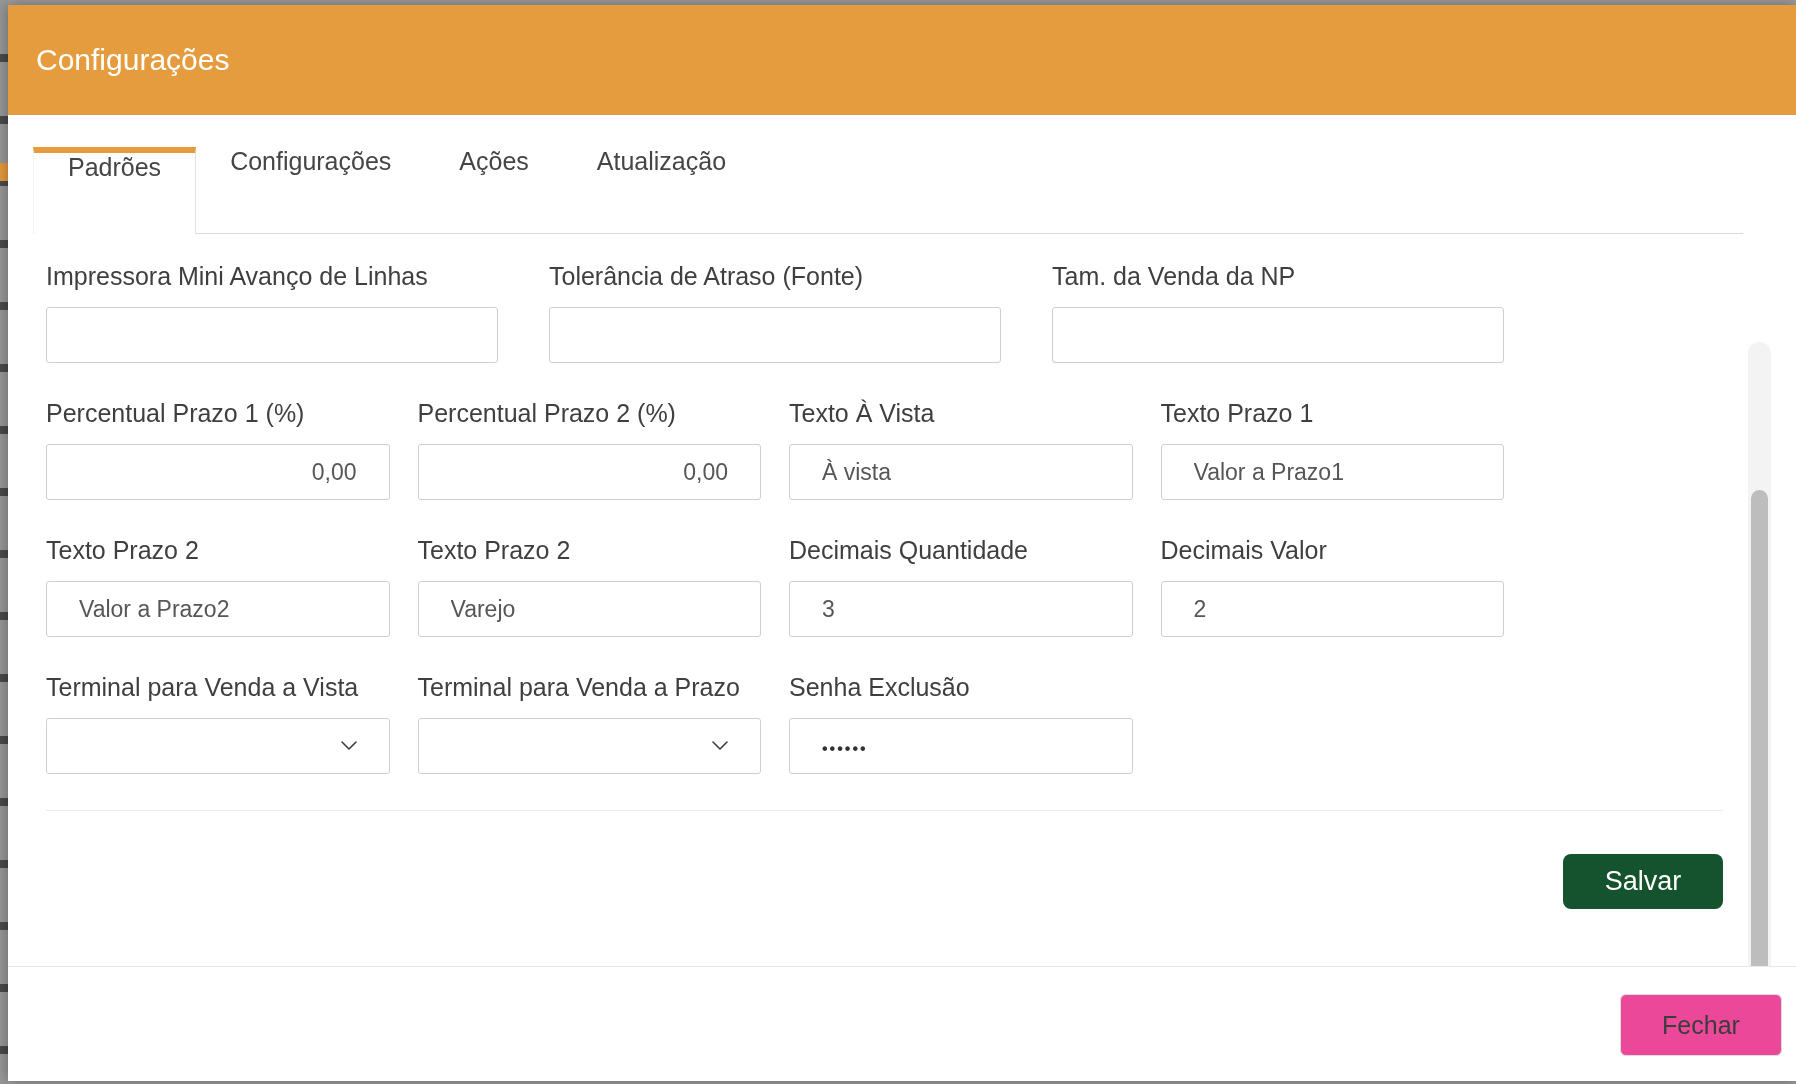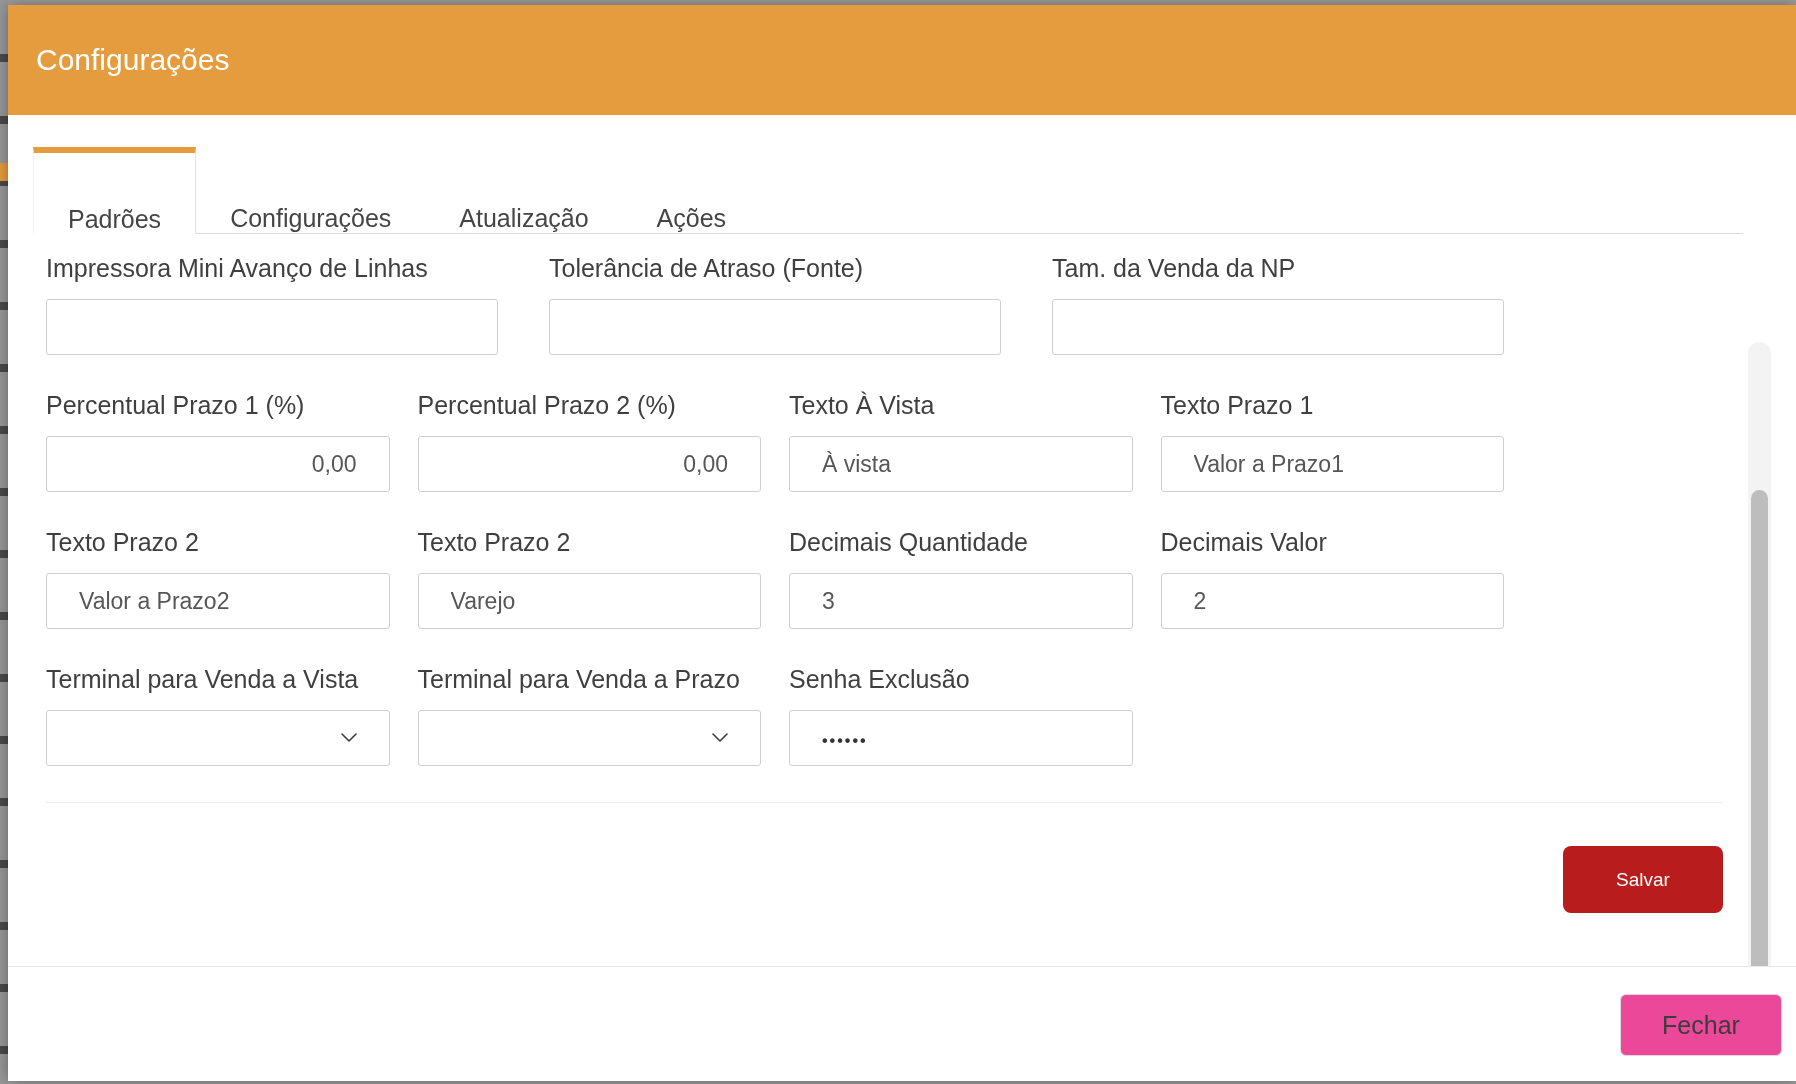--- a/index.html
+++ b/index.html
@@ -21,47 +21,47 @@
     box-shadow:0 0 14px rgba(0,0,0,.35);
   }
   .modal-header {
     height:110px; flex:0 0 110px; background:#e59c3e; color:#fff;
     display:flex; align-items:center; padding-left:28px; font-size:30px;
   }
   .modal-body { flex:1 1 auto; position:relative; background:#fff; overflow:hidden; }
 
   .tabs { display:flex; align-items:stretch; height:86px; margin:32px 53px 0 25px; border-bottom:1px solid #dadada; }
   .tab {
-    padding:0 34px; display:flex; align-items:flex-end;
+    padding:0 34px; display:flex; align-items:flex-start;
     font-size:25px; color:#454545; cursor:pointer; white-space:nowrap;
   }
   .tab.active {
     border-top:6px solid #e59c3e; border-right:1px solid #e2e2e2; border-left:1px solid #f3f3f3;
     background:#fff; margin-bottom:-1px;
   }
 
   .tab-content { padding-left:38px; }
   .form-row { width:1458px; display:grid; }
-  .cols-3 { grid-template-columns:repeat(3,1fr); column-gap:51px; margin-top:20px; }
+  .cols-3 { grid-template-columns:repeat(3,1fr); column-gap:51px; margin-top:28px; }
   .cols-4 { grid-template-columns:repeat(4,1fr); column-gap:28px; margin-top:36px; }
   .field label { display:block; font-size:25px; color:#3f3f3f; margin-bottom:16px; }
   .field input, .field .select {
     width:100%; height:56px; box-sizing:border-box;
     border:1px solid #cfcfcf; border-radius:3px; background:#fff;
     font-family:inherit; font-size:23px; color:#565656; padding:0 32px; outline:none;
   }
   input.right { text-align:right; }
   input.password { font-size:16px; letter-spacing:2px; font-weight:bold; color:#333; padding-top:6px; }
   .field .select { display:flex; align-items:center; justify-content:flex-end; cursor:pointer; }
   .chev { width:16px; height:10px; display:block; }
 
   .divider { width:1677px; border-top:1px solid #ececec; margin-top:36px; }
   .save-row { width:1677px; margin-top:43px; display:flex; justify-content:flex-end; }
   .btn-save {
-    width:160px; height:67px; background:#b91c1c; color:#fff; font-size:19px;
+    width:160px; height:55px; background:#14532d; color:#fff; font-size:27px;
     border:none; border-radius:8px; cursor:pointer; font-family:inherit;
   }
 
   
   .scroll-track {
     position:absolute; top:227px; right:25px; width:23px; height:701px;
     background:#f3f3f3; border-radius:12px;
   }
   .scroll-thumb {
     position:absolute; top:375px; right:28px; width:17px; height:552px;
@@ -94,24 +94,24 @@
   <div class="modal-body">
 
     <div class="tabs">
       <div class="tab active">
         <span>Padrões</span>
       </div>
       <div class="tab">
         <span>Configurações</span>
       </div>
       <div class="tab">
+        <span>Ações</span>
+      </div>
+      <div class="tab">
         <span>Atualização</span>
-      </div>
-      <div class="tab">
-        <span>Ações</span>
       </div>
     </div>
 
     <div class="tab-content">
 
       <div class="form-row cols-3">
         <div class="field">
           <label>Impressora Mini Avanço de Linhas</label>
           <input type="text" value="" style="">
         </div>

